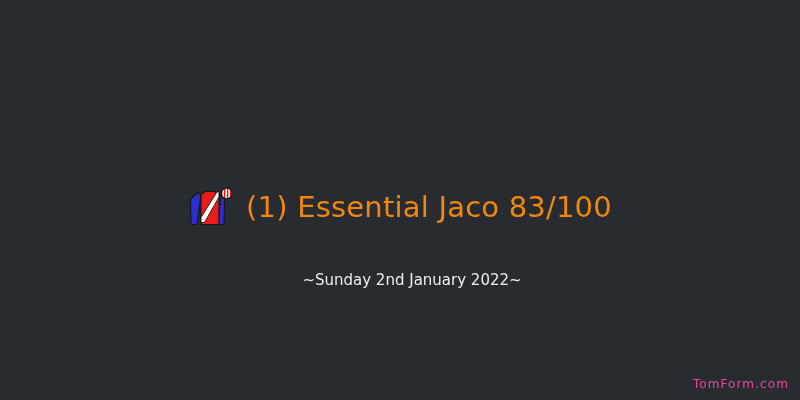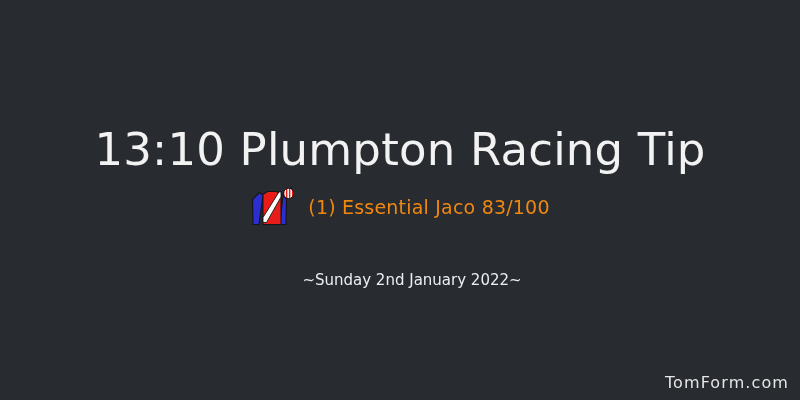--- a/index.html
+++ b/index.html
@@ -52,21 +52,21 @@
     gap: 14px;
   }
   .silk {
     width: 44px;
     height: 42px;
     flex: 0 0 auto;
     display: block;
   }
   .tip-text {
     color: #f08810;
-    font-size: 19px;
+    font-size: 29px;
     font-weight: 400;
     line-height: 1;
     white-space: nowrap;
     letter-spacing: 0.2px;
     font-family: "DejaVu Sans", sans-serif;
   }
 
   
   .date-row {
     position: absolute;
@@ -86,37 +86,34 @@
   }
 
   
   .footer {
     position: absolute;
     right: 11px;
     bottom: 8px;
     text-align: right;
   }
   .watermark {
-    color: #e5e5e5;
-    font-size: 16px;
+    color: #ec4899;
+    font-size: 12px;
     font-weight: 400;
     letter-spacing: 1.1px;
     line-height: 1;
     white-space: nowrap;
     font-family: "DejaVu Sans", sans-serif;
   }
 </style>
 </head>
 <body>
 
 <div class="card">
 
-  <div class="title-row">
-    <h1 class="race-title">13:10 Plumpton Racing Tip</h1>
-  </div>
 
   <div class="tip-row">
 
     <span class="silk-wrap">
       <svg class="silk" viewBox="0 0 44 42" xmlns="http://www.w3.org/2000/svg">
 
         <path d="M2.5 13.5 L9.5 6.5 L13 9 L9 38.5 L3 38.5 Z" fill="#2b2fd0" stroke="#161616" stroke-width="1.1" stroke-linejoin="round"></path>
 
         <path d="M33 9 L29.5 6.2 L36.5 13.2 L36 38.5 L30 38.5 Z" fill="#2b2fd0" stroke="#161616" stroke-width="1.1" stroke-linejoin="round"></path>
 

